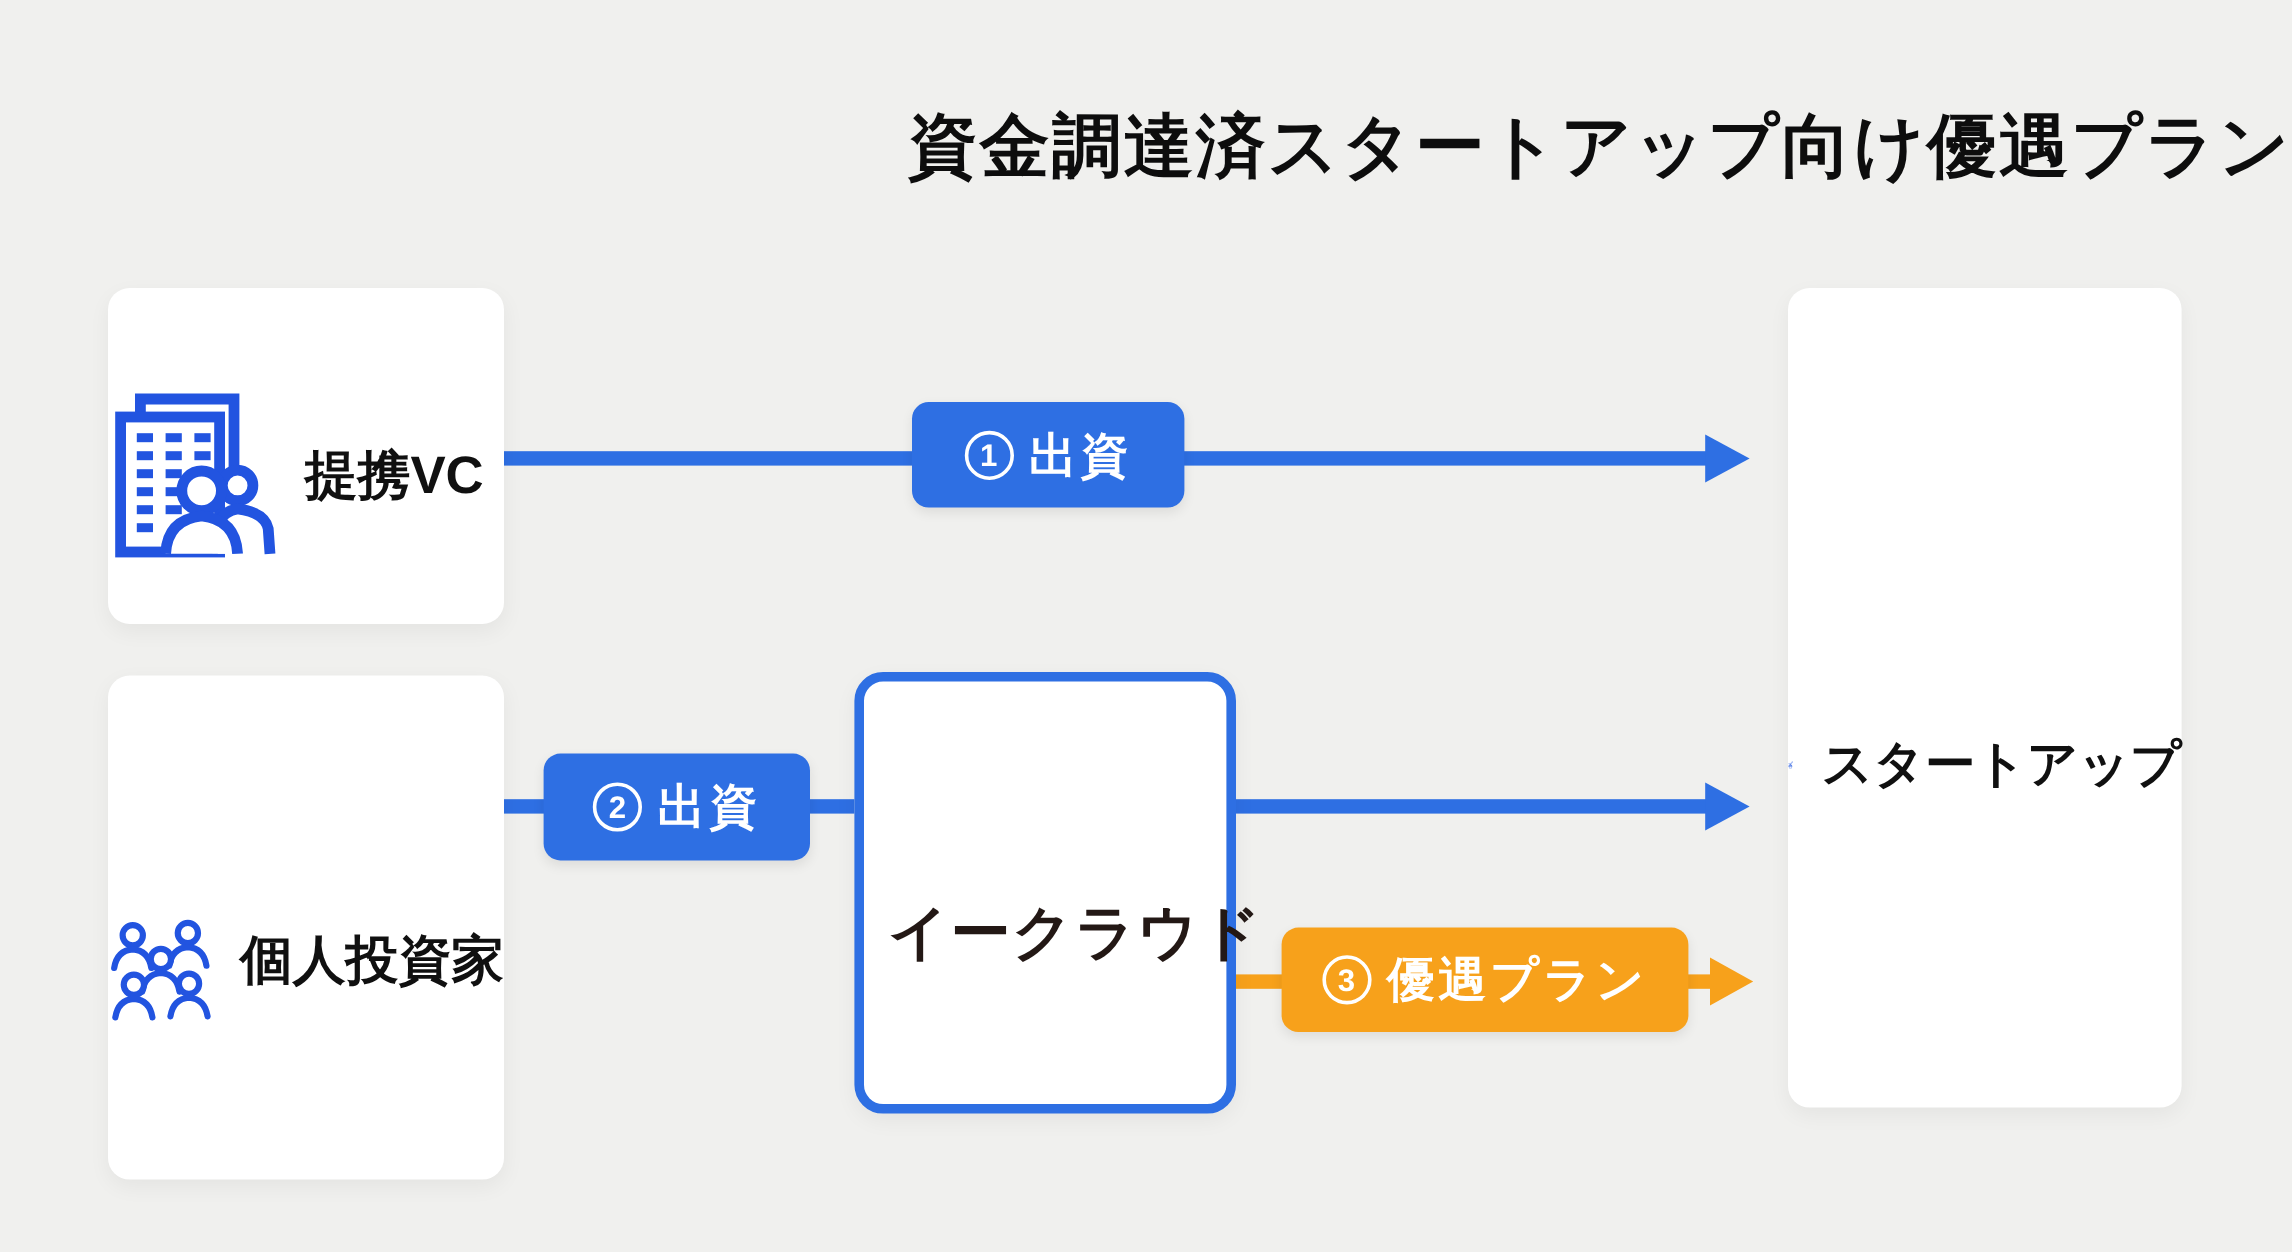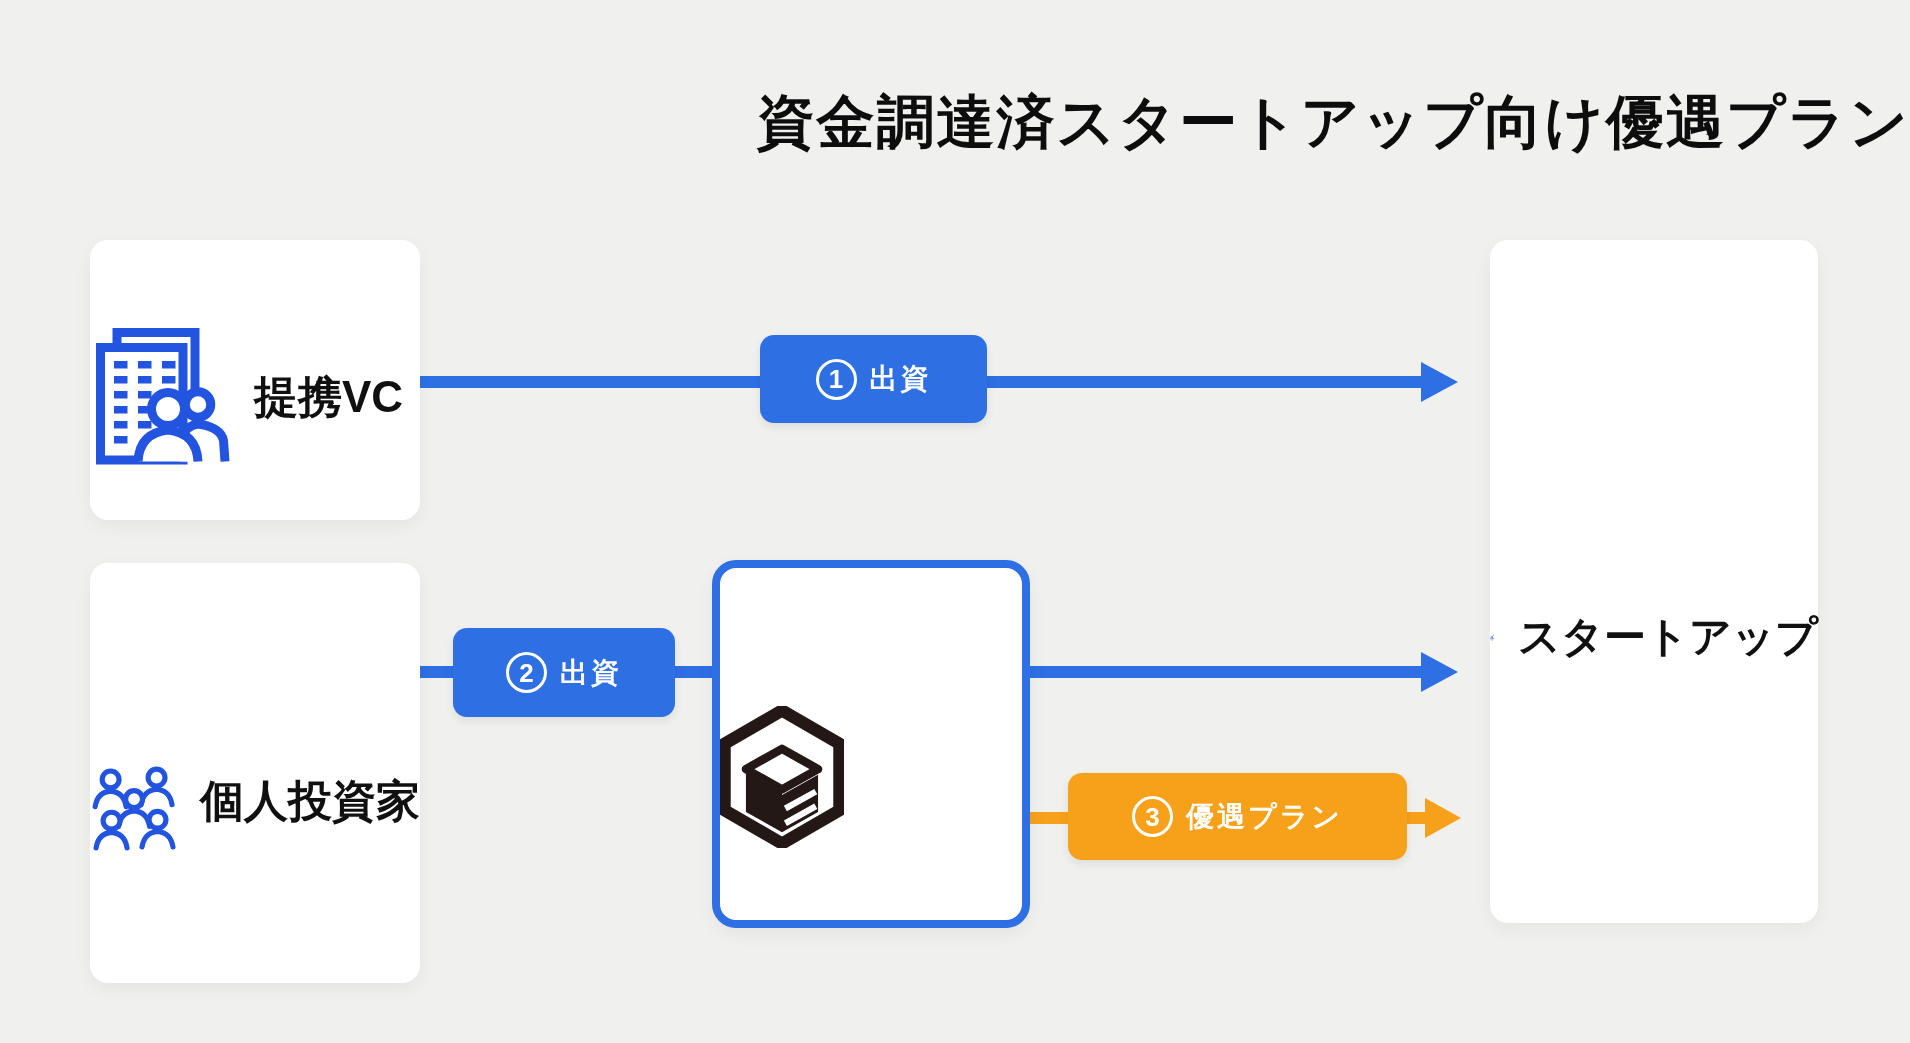--- a/index.html
+++ b/index.html
@@ -41,21 +41,21 @@
   #card-startup{left:1490px;top:240px;width:328px;height:683px;padding-top:112px;gap:24px;}
   #card-startup .card-label{font-size:42px;}
 
   
   .badge{position:absolute;border-radius:14px;display:flex;align-items:center;justify-content:center;
     gap:13px;color:#fff;box-shadow:0 4px 10px rgba(0,0,0,.08);}
   .badge.blue{background:var(--blue);}
   .badge.orange{background:var(--orange);}
   .badge .cnum{width:41px;height:41px;border:3px solid #fff;border-radius:50%;
     display:flex;align-items:center;justify-content:center;font-size:26px;font-weight:700;line-height:1;}
-  .badge .btext{font-size:28px;font-weight:800;letter-spacing:3px;white-space:nowrap;}
+  .badge .btext{font-size:40px;font-weight:800;letter-spacing:3px;white-space:nowrap;}
 
   #badge-1{left:760px;top:335px;width:227px;height:88px;}
   #badge-2{left:453px;top:628px;width:222px;height:89px;}
   #badge-3{left:1068px;top:773px;width:339px;height:87px;}
 </style>
 </head>
 <body>
 
 <div class="stage">
 
@@ -136,20 +136,21 @@
     <svg width="124" height="142" viewBox="0 0 110 126">
       <polygon points="55,4 106,33.5 106,92.5 55,122 4,92.5 4,33.5" fill="none" stroke="#231815" stroke-width="11"></polygon>
       <polygon points="55,38 87,56 55,74 23,56" fill="#ffffff" stroke="#231815" stroke-width="7.5" stroke-linejoin="round"></polygon>
       <polygon points="23,56 55,74 55,112 23,94" fill="#231815"></polygon>
       <polygon points="55,79 87,61 87,94 55,112" fill="#231815"></polygon>
       <g stroke="#ffffff" stroke-width="5.5">
         <line x1="58" y1="91" x2="85" y2="76"></line>
         <line x1="58" y1="104" x2="85" y2="89"></line>
       </g>
     </svg>
+    <div class="card-label">イークラウド</div>
   </div>
 
   <div class="card" id="card-startup">
     <svg width="96" height="139" viewBox="0 0 100 145">
       <g stroke="#3b6ce8" stroke-width="7" fill="none" stroke-linecap="round" stroke-linejoin="round">
         <path d="M 51 92 C 54 78 57 68 56 50"></path>
         <path d="M 53 66 C 34 70 20 62 14 44 C 32 36 50 46 53 66 Z" fill="#ffffff"></path>
         <path d="M 56 50 C 55 30 66 17 86 13 C 90 30 76 46 56 50 Z" fill="#ffffff"></path>
         <circle cx="88" cy="11" r="4.5" stroke-width="5" fill="#ffffff"></circle>
         <circle cx="36" cy="86" r="9" fill="#ffffff"></circle>

